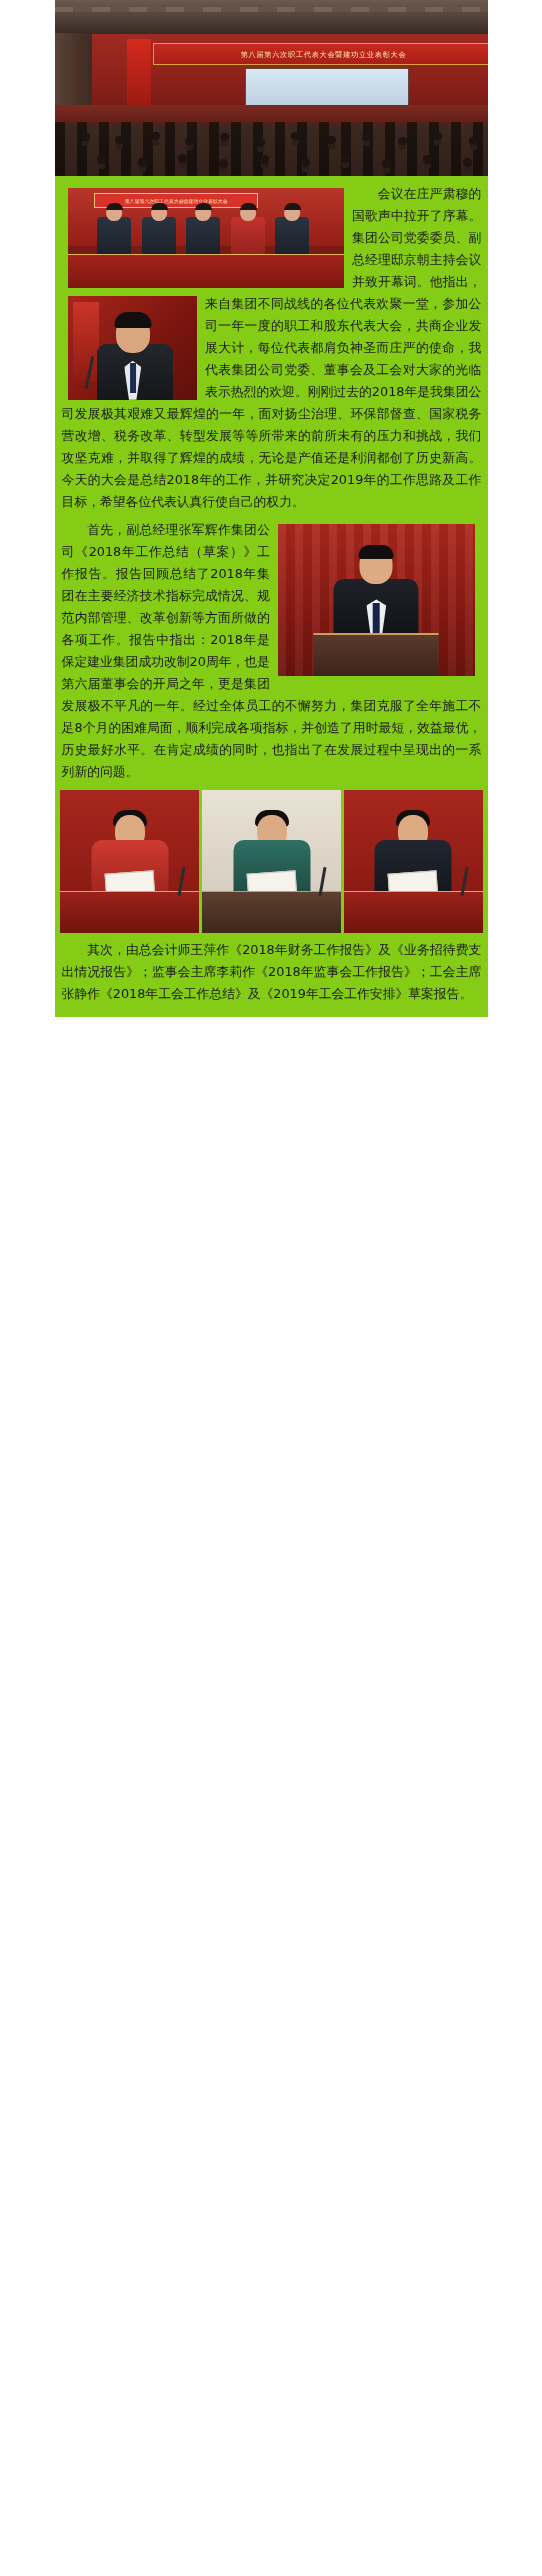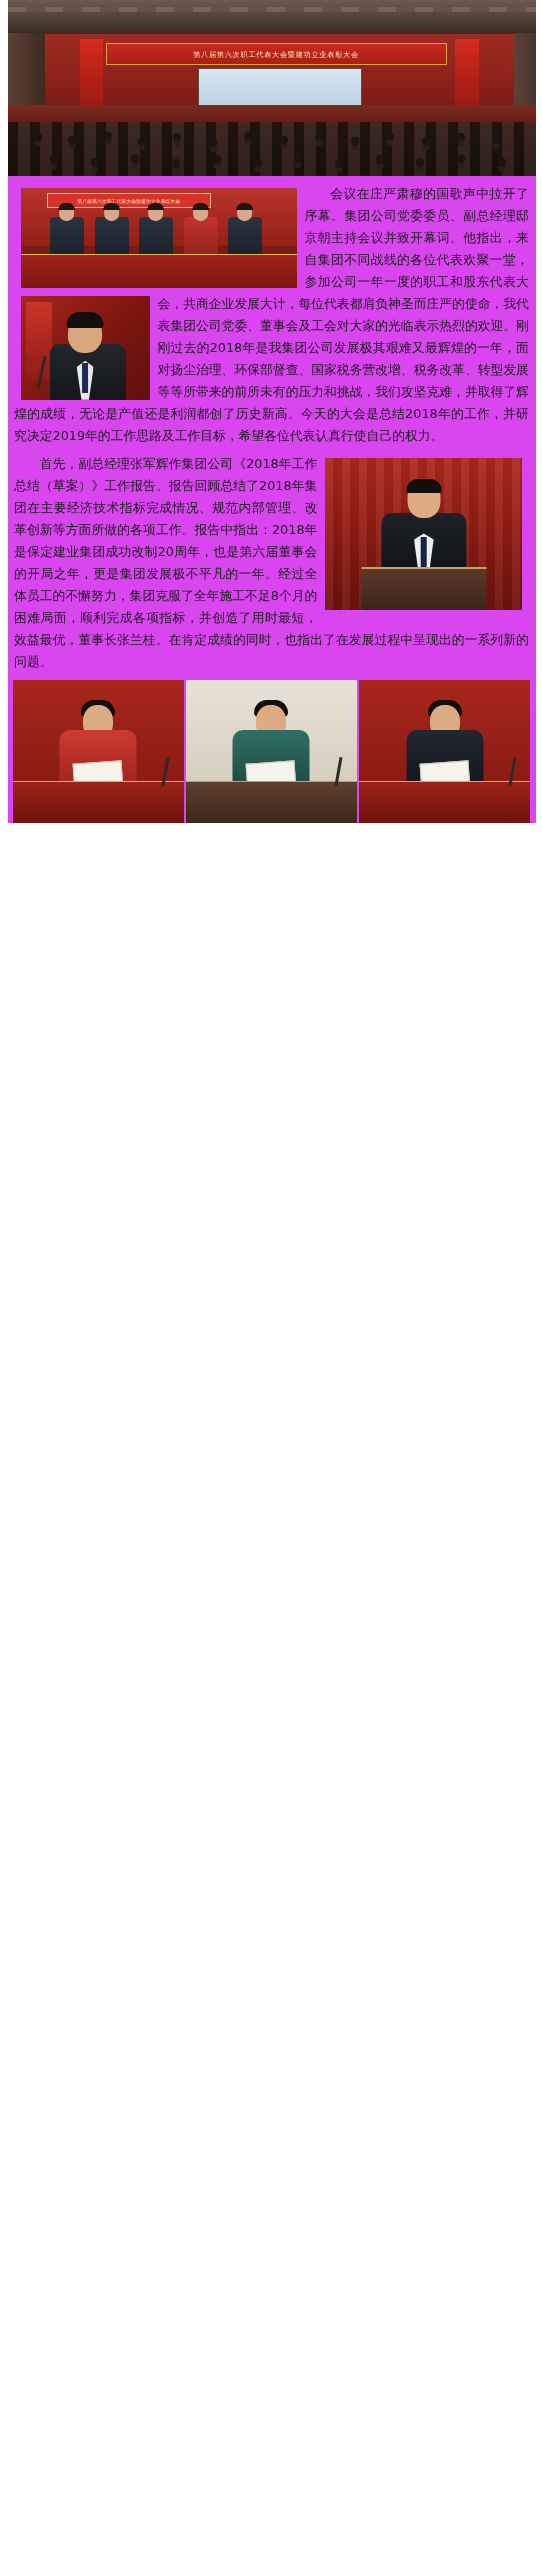--- a/index.html
+++ b/index.html
@@ -6,23 +6,23 @@
   html, body {
     margin: 0;
     padding: 0;
     background: #ffffff;
   }
   body {
     width: 543px;
     font-family: "Liberation Sans", sans-serif;
   }
   .page {
-    width: 528px;
+    width: 433px;
     margin: 0 auto;
-    background: #d946ef;
+    background: #84cc16;
     position: relative;
     overflow: hidden;
   }
 
   
   .hero {
     width: 543px;
     height: 176px;
     position: relative;
     overflow: hidden;
@@ -379,21 +379,21 @@
       <div class="photo-right photoC">
         <div class="bg"></div>
         <div class="drape"></div>
         <div class="torso"></div>
         <div class="shirt"></div>
         <div class="tie"></div>
         <div class="head"></div>
         <div class="hair"></div>
         <div class="podium"></div>
       </div>
-      <p class="para">首先，副总经理张军辉作集团公司《2018年工作总结（草案）》工作报告。报告回顾总结了2018年集团在主要经济技术指标完成情况、规范内部管理、改革创新等方面所做的各项工作。报告中指出：2018年是保定建业集团成功改制20周年，也是第六届董事会的开局之年，更是集团发展极不平凡的一年。经过全体员工的不懈努力，集团克服了全年施工不足8个月的困难局面，顺利完成各项指标，并创造了用时最短，效益最优，董事长张兰桂。在肯定成绩的同时，也指出了在发展过程中呈现出的一系列新的问题。</p>
+      <p class="para">首先，副总经理张军辉作集团公司《2018年工作总结（草案）》工作报告。报告回顾总结了2018年集团在主要经济技术指标完成情况、规范内部管理、改革创新等方面所做的各项工作。报告中指出：2018年是保定建业集团成功改制20周年，也是第六届董事会的开局之年，更是集团发展极不平凡的一年。经过全体员工的不懈努力，集团克服了全年施工不足8个月的困难局面，顺利完成各项指标，并创造了用时最短，效益最优，历史最好水平。在肯定成绩的同时，也指出了在发展过程中呈现出的一系列新的问题。</p>
     </div>
   </div>
 
   <div class="strip">
     <div class="cell">
       <div class="bgr"></div>
       <div class="hair"></div>
       <div class="head"></div>
       <div class="torso red"></div>
       <div class="paper"></div>
@@ -413,15 +413,18 @@
       <div class="bgr"></div>
       <div class="hair"></div>
       <div class="head"></div>
       <div class="torso"></div>
       <div class="paper"></div>
       <div class="desk"></div>
       <div class="mic"></div>
     </div>
   </div>
 
+  <div class="body-text tail">
+    <p class="para">其次，由总会计师王萍作《2018年财务工作报告》及《业务招待费支出情况报告》；监事会主席李莉作《2018年监事会工作报告》；工会主席张静作《2018年工会工作总结》及《2019年工会工作安排》草案报告。</p>
+  </div>
 
 </div>
 
 
 </body></html>

